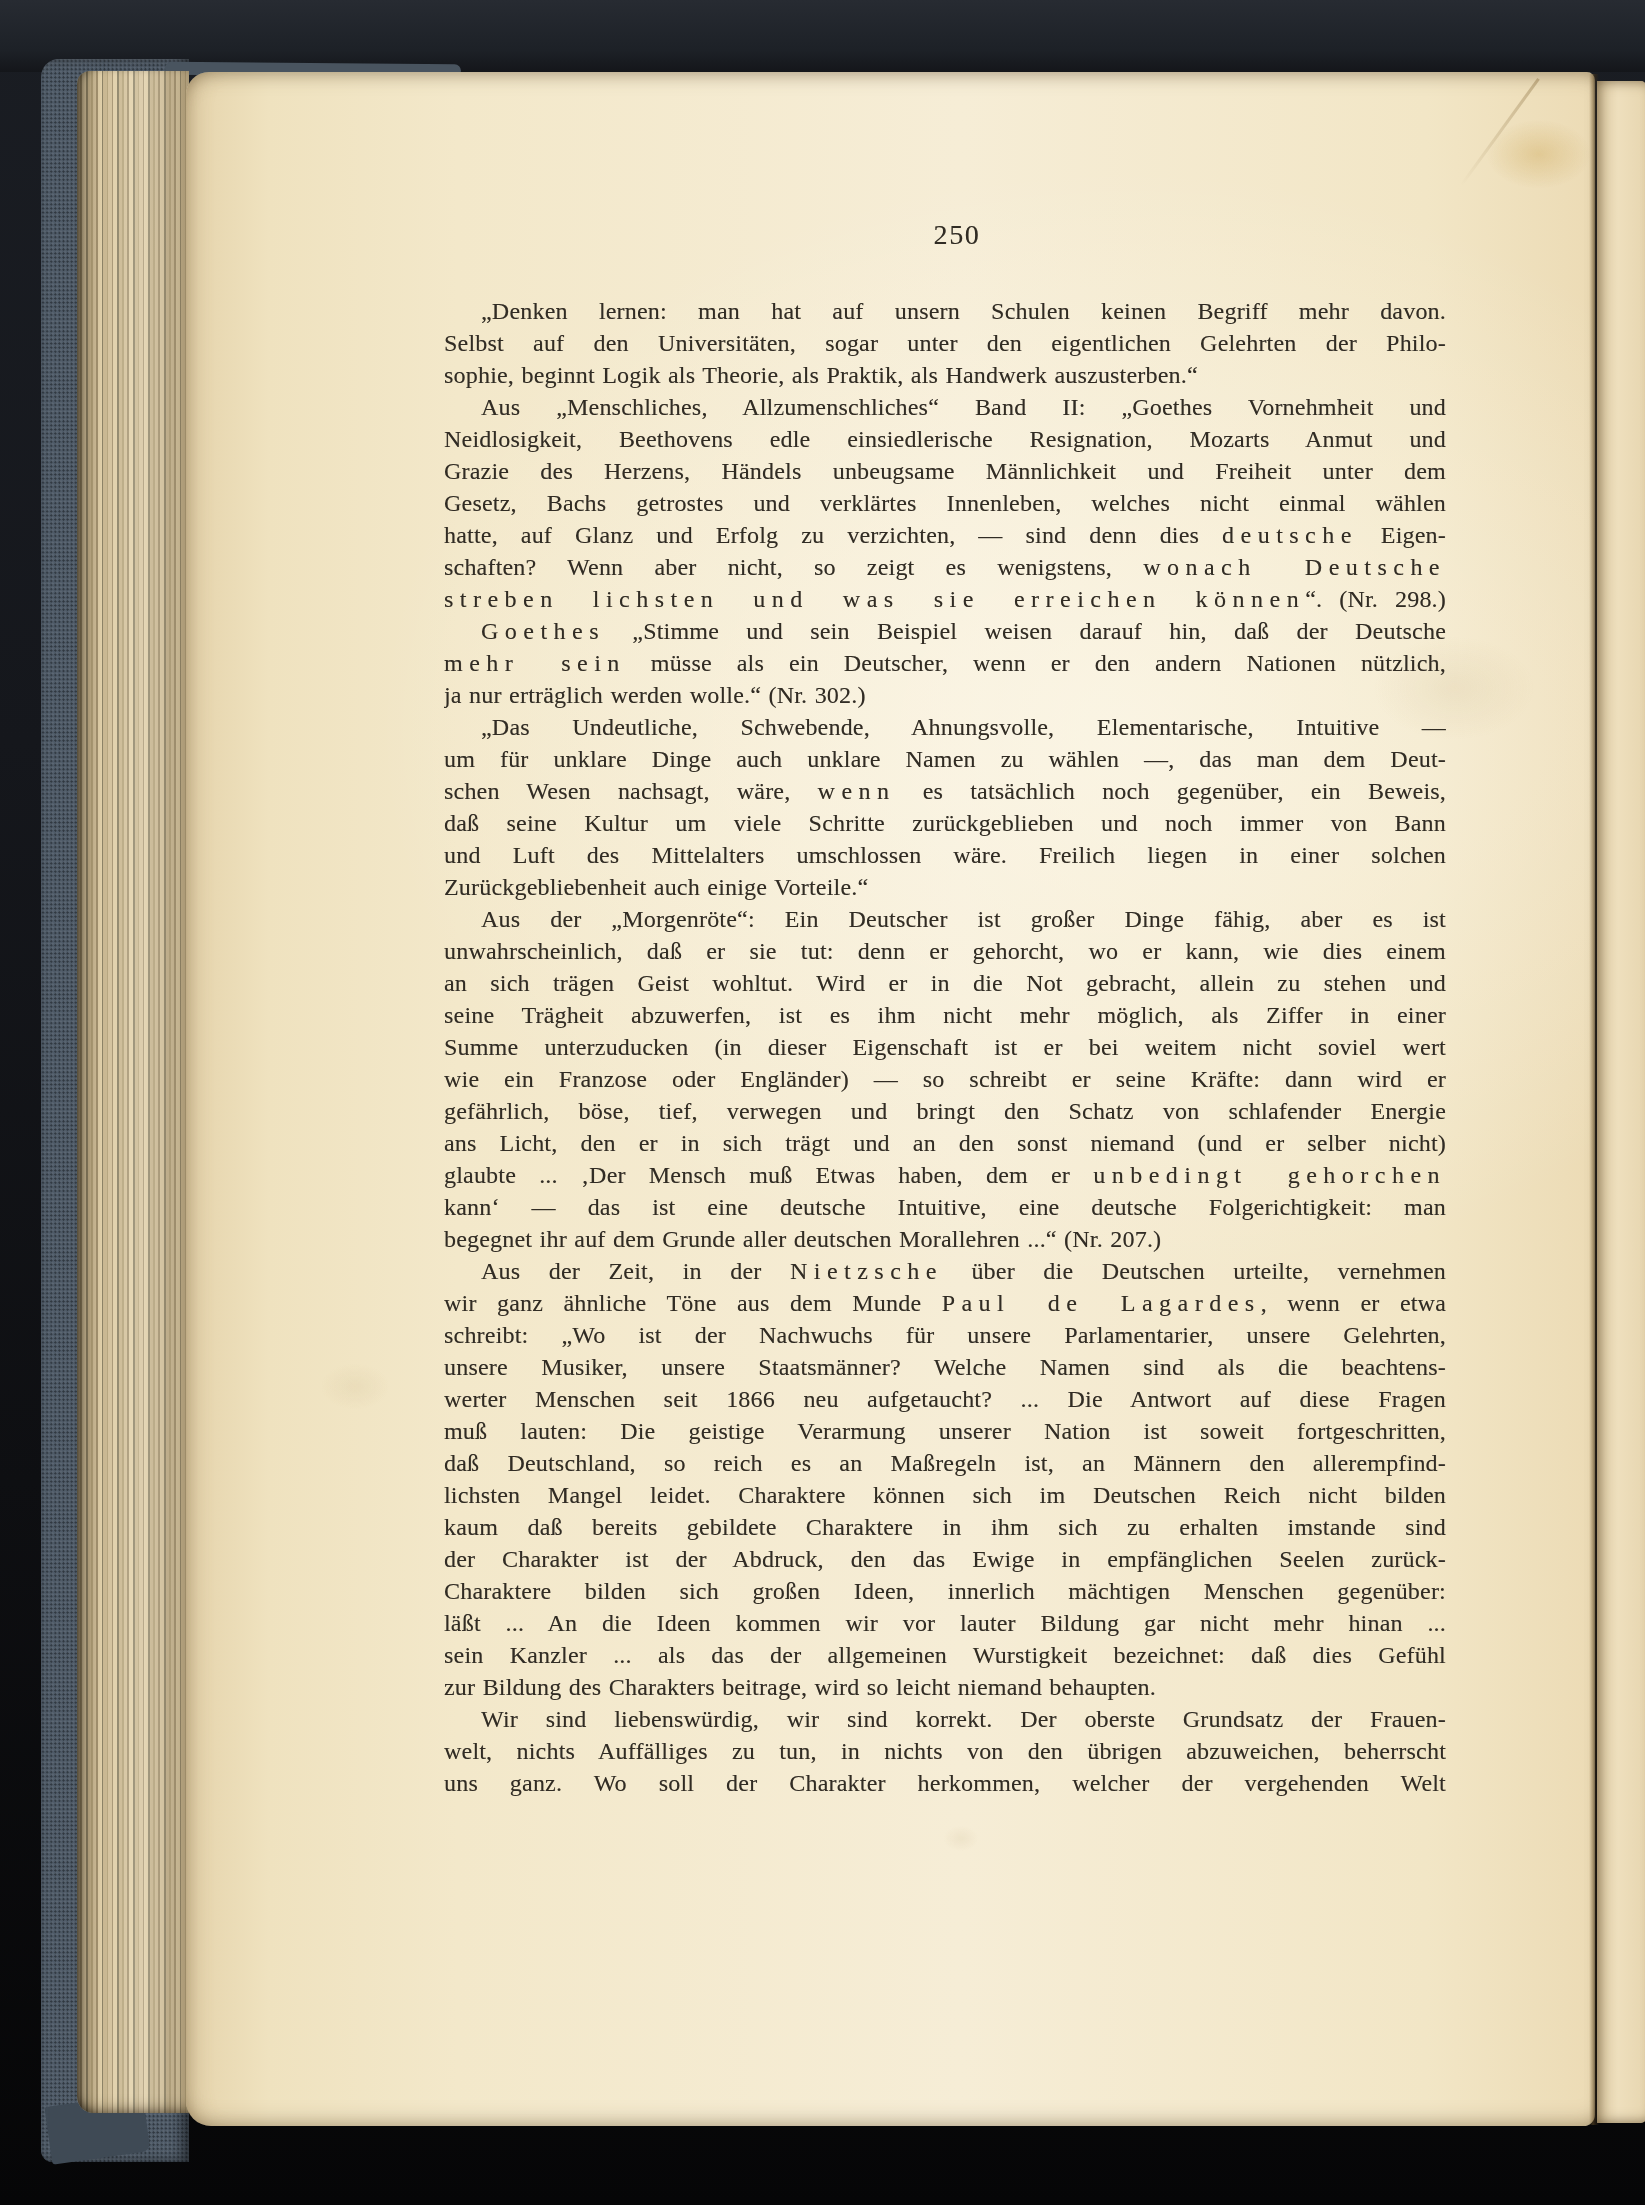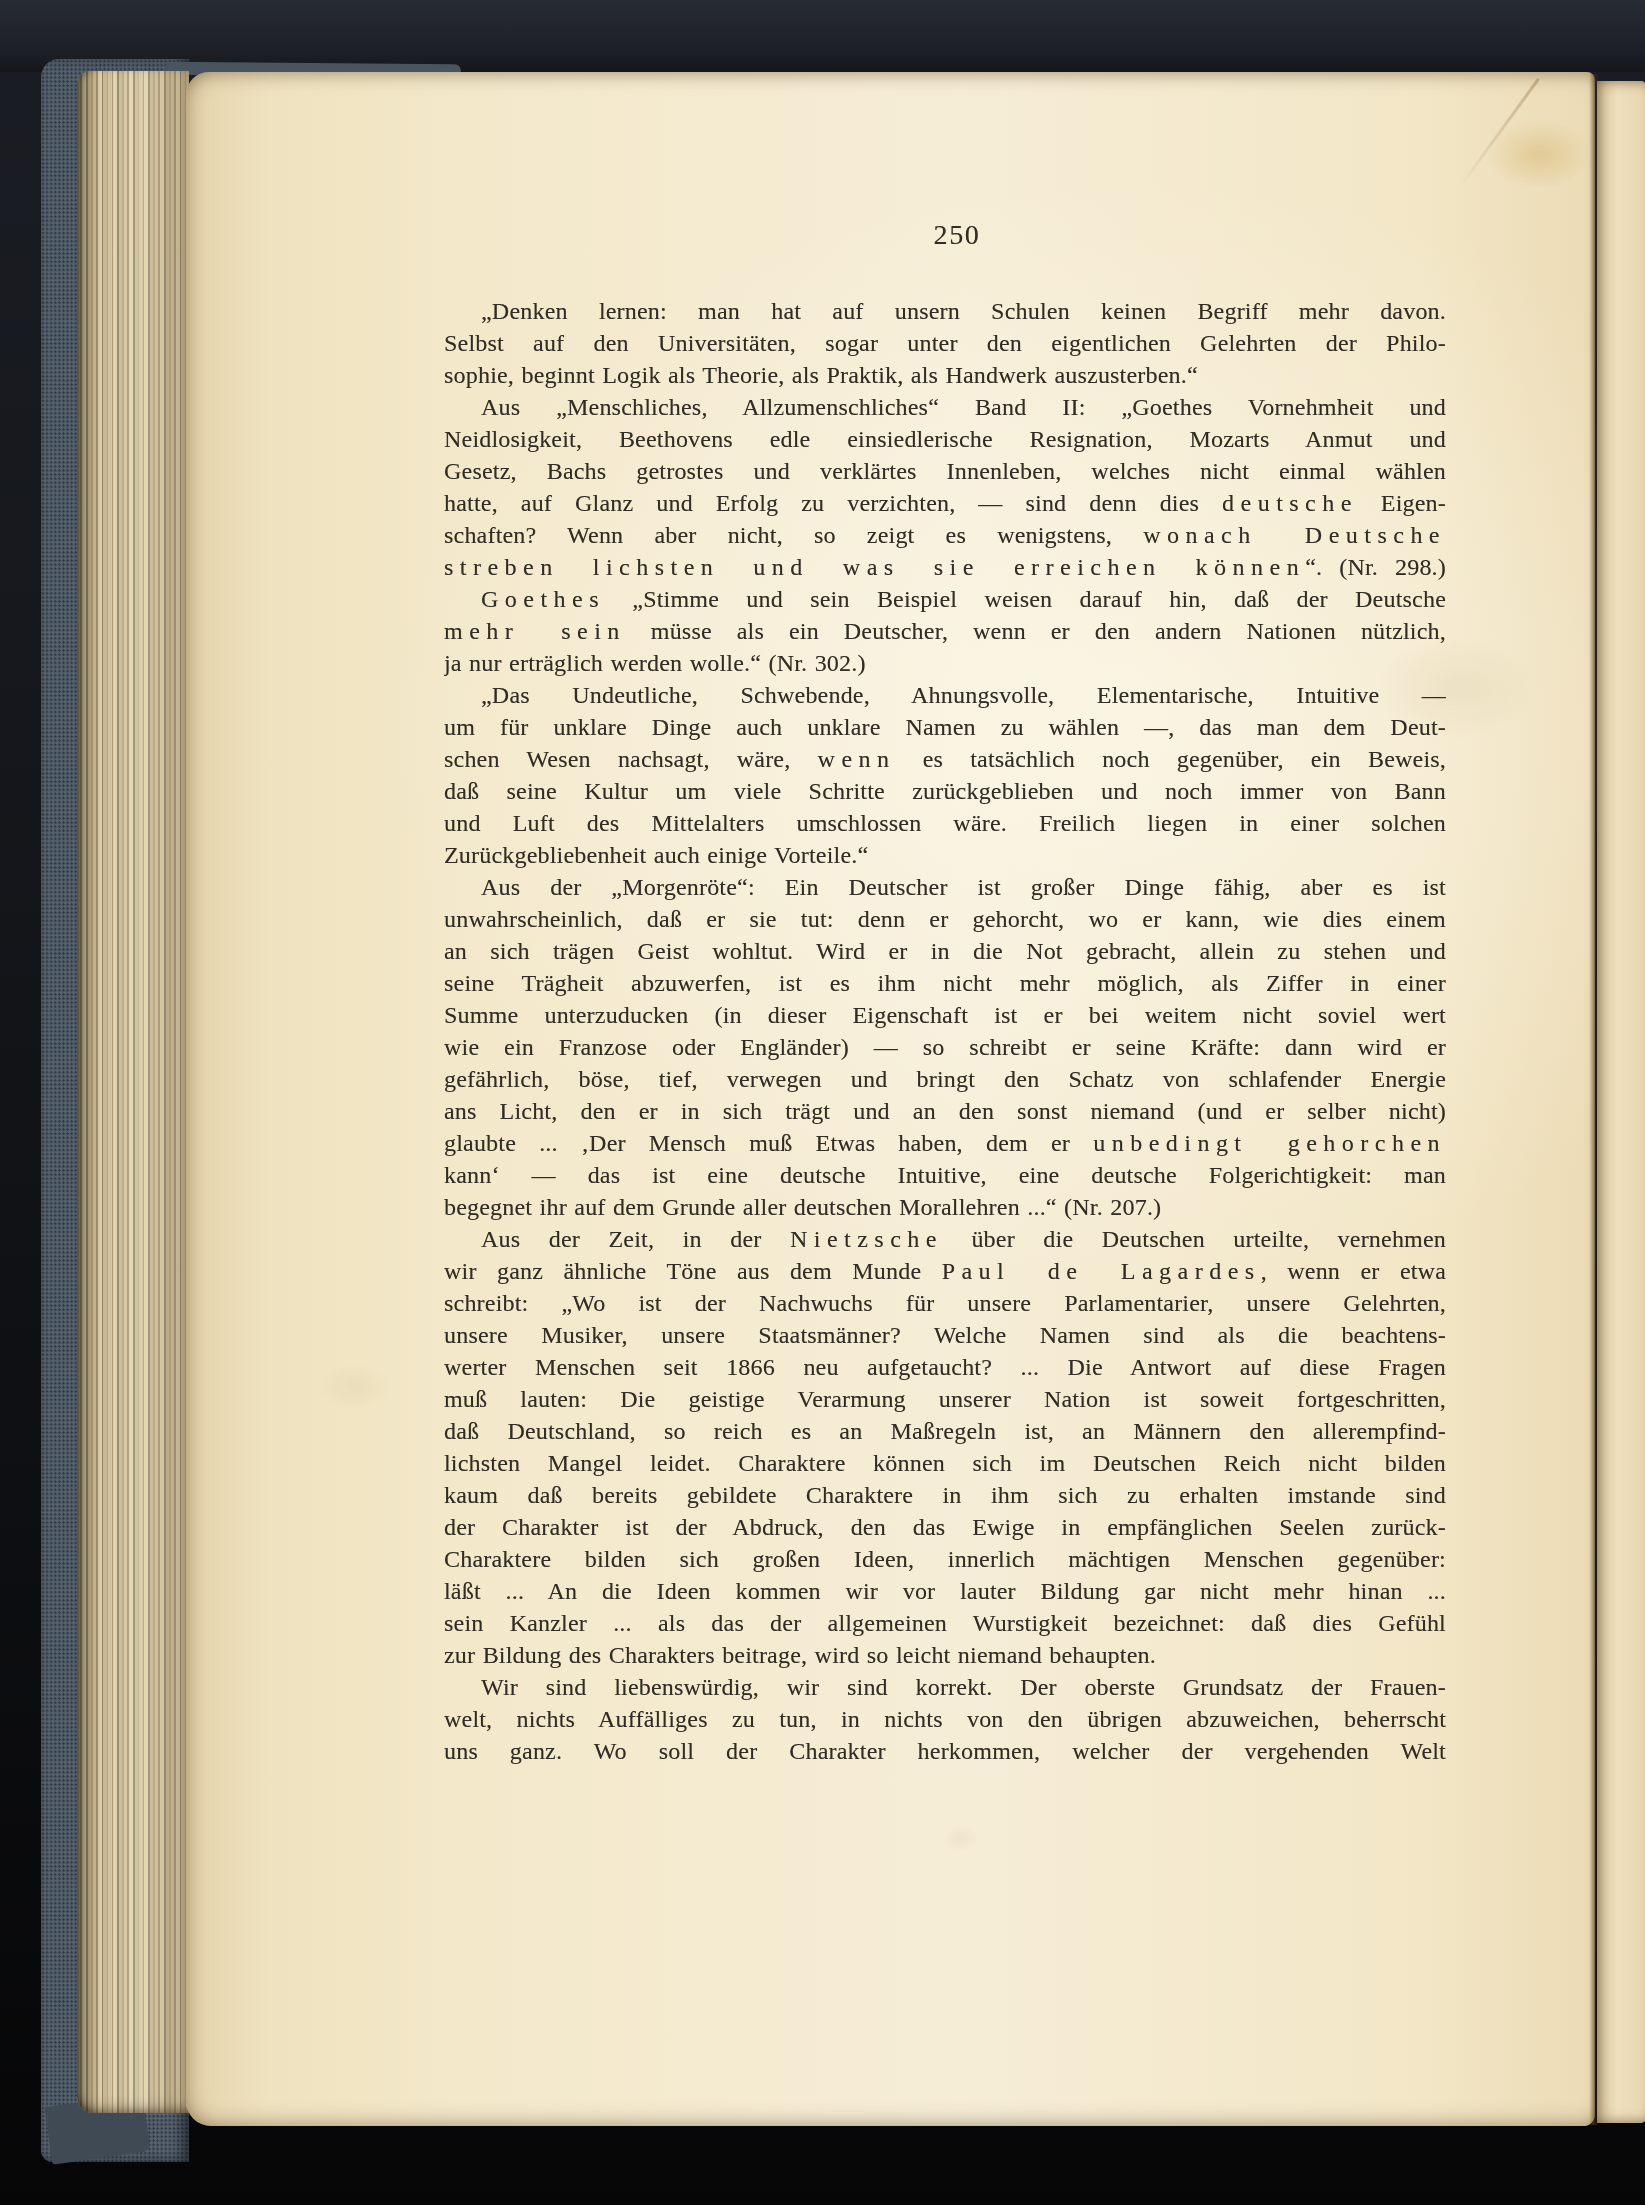--- a/index.html
+++ b/index.html
@@ -132,20 +132,21 @@
   <div class="facing-page"></div>
   <div class="wrinkle"></div>
 
   <div class="page-number">250</div>
   <div class="text-block" id="text-block">
       <div class="tline indent"><span>„Denken lernen: man hat auf unsern Schulen keinen Begriff mehr davon.</span></div>
       <div class="tline"><span>Selbst auf den Universitäten, sogar unter den eigentlichen Gelehrten der Philo-</span></div>
       <div class="tline pend"><span>sophie, beginnt Logik als Theorie, als Praktik, als Handwerk auszusterben.“</span></div>
       <div class="tline indent"><span>Aus „Menschliches, Allzumenschliches“ Band II: „Goethes Vornehmheit und</span></div>
       <div class="tline"><span>Neidlosigkeit, Beethovens edle einsiedlerische Resignation, Mozarts Anmut und</span></div>
+      <div class="tline"><span>Grazie des Herzens, Händels unbeugsame Männlichkeit und Freiheit unter dem</span></div>
       <div class="tline"><span>Gesetz, Bachs getrostes und verklärtes Innenleben, welches nicht einmal wählen</span></div>
       <div class="tline"><span>hatte, auf Glanz und Erfolg zu verzichten, — sind denn dies </span><span class="sperr">deutsche</span><span> Eigen-</span></div>
       <div class="tline"><span>schaften? Wenn aber nicht, so zeigt es wenigstens, </span><span class="sperr">wonach Deutsche</span></div>
       <div class="tline"><span class="sperr">streben lichsten und was sie erreichen können</span><span>“. (Nr. 298.)</span></div>
       <div class="tline indent"><span class="sperr">Goethes</span><span> „Stimme und sein Beispiel weisen darauf hin, daß der Deutsche</span></div>
       <div class="tline"><span class="sperr">mehr sein</span><span> müsse als ein Deutscher, wenn er den andern Nationen nützlich,</span></div>
       <div class="tline pend"><span>ja nur erträglich werden wolle.“  (Nr. 302.)</span></div>
       <div class="tline indent"><span>„Das Undeutliche, Schwebende, Ahnungsvolle, Elementarische, Intuitive —</span></div>
       <div class="tline"><span>um für unklare Dinge auch unklare Namen zu wählen —, das man dem Deut-</span></div>
       <div class="tline"><span>schen Wesen nachsagt, wäre, </span><span class="sperr">wenn</span><span> es tatsächlich noch gegenüber, ein Beweis,</span></div>

